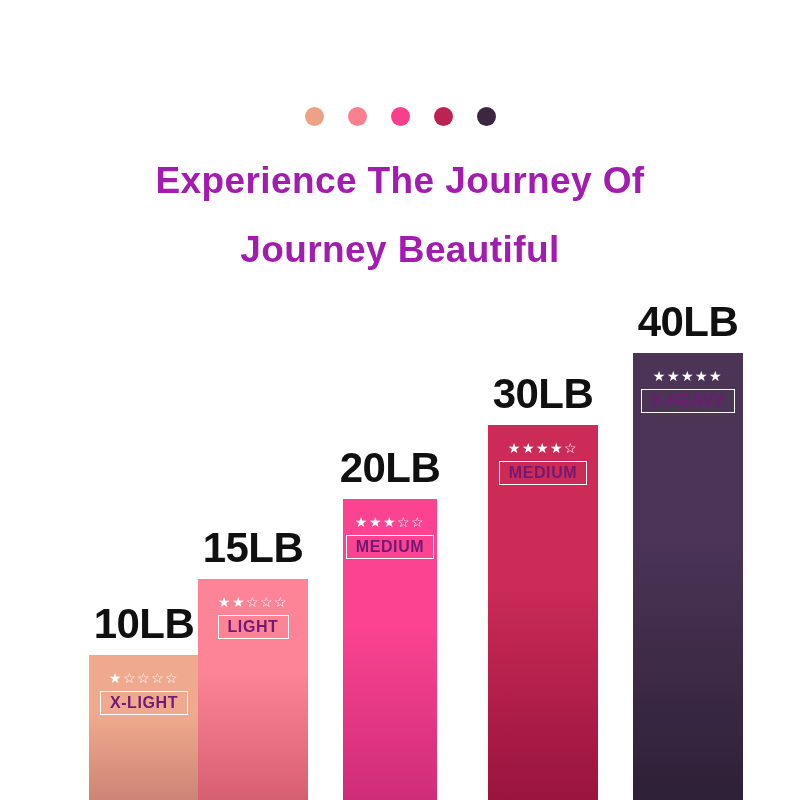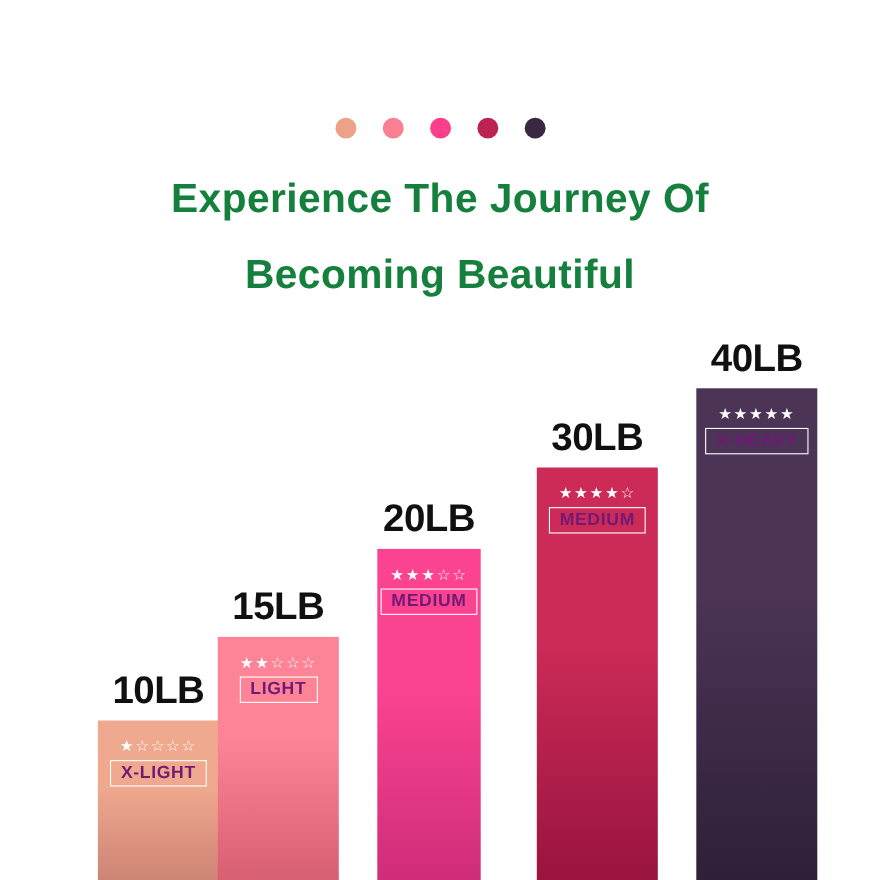--- a/index.html
+++ b/index.html
@@ -28,21 +28,21 @@
     border-radius:50%;
     display:block;
   }
 
   
   .heading{
     position:absolute;
     left:0;right:0;
     top:146px;
     text-align:center;
-    color:#15803d;
+    color:#a21caf;
     font-weight:bold;
     font-size:37px;
     line-height:69px;
     letter-spacing:0.4px;
   }
   .heading .line{display:block;white-space:nowrap;}
 
   
   .chart{
     position:absolute;
@@ -55,21 +55,21 @@
   }
   .bar{
     position:absolute;
     left:0;bottom:0;
     width:100%;
   }
   .weight-label{
     position:absolute;
     left:50%;
     transform:translateX(-50%);
-    font-size:35px;
+    font-size:42px;
     font-weight:bold;
     color:#101010;
     letter-spacing:-0.5px;
     white-space:nowrap;
     line-height:1;
   }
   .badge-block{
     position:absolute;
     left:0;right:0;
     display:flex;
@@ -103,21 +103,21 @@
   <div class="dot-row" id="dot-row">
       <span class="dot" style="background: rgb(237, 162, 135);"></span>
       <span class="dot" style="background: rgb(250, 127, 144);"></span>
       <span class="dot" style="background: rgb(249, 62, 140);"></span>
       <span class="dot" style="background: rgb(189, 35, 82);"></span>
       <span class="dot" style="background: rgb(60, 39, 65);"></span>
     </div>
 
   <div class="heading">
     <span class="line">Experience The Journey Of</span>
-    <span class="line">Becoming Beautiful</span>
+    <span class="line">Journey Beautiful</span>
   </div>
 
   <div class="chart" id="chart">
       <div class="bar-group" style="left: 53px; width: 110px; height: 145px; margin-left: 36px;">
         <div class="bar" style="height: 145px; background: linear-gradient(rgb(239, 169, 142) 0%, rgb(239, 169, 142) 42%, rgb(205, 132, 117) 100%);"></div>
         <div class="weight-label" style="bottom: 155px;">10LB</div>
         <div class="badge-block" style="top: 16px;">
           <div class="stars">★☆☆☆☆</div>
           <div class="level-badge">X-LIGHT</div>
         </div>

